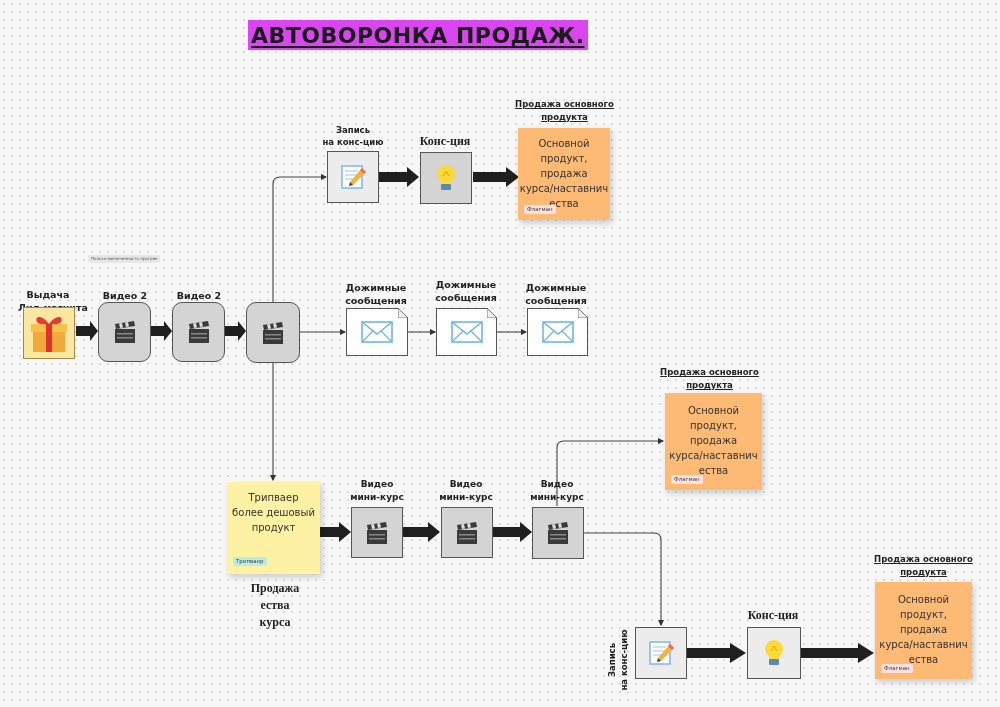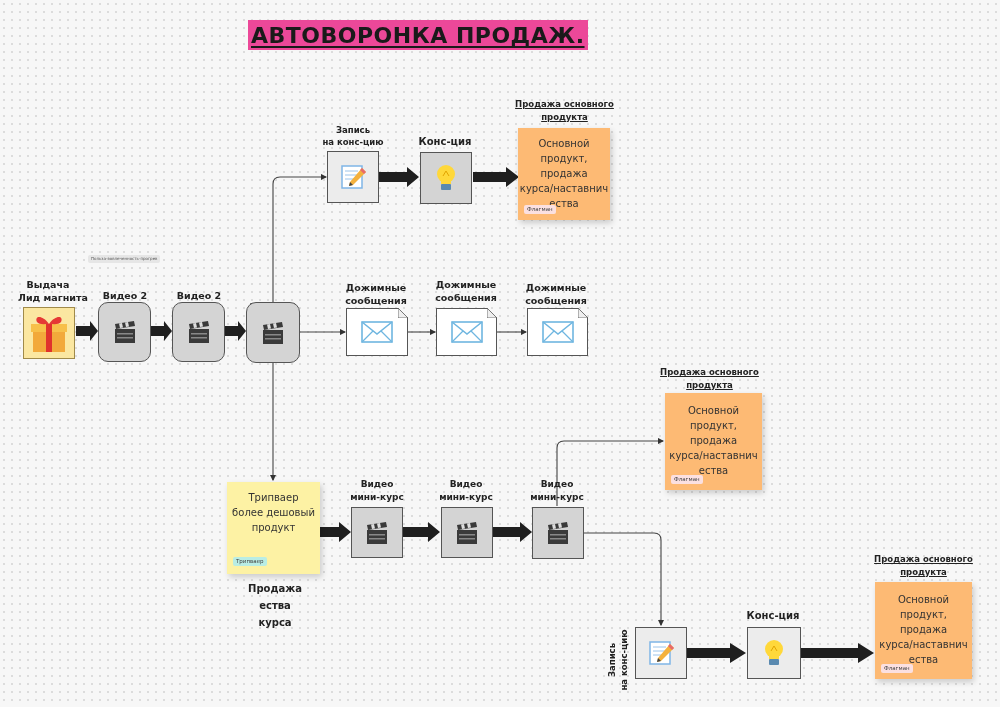--- a/index.html
+++ b/index.html
@@ -7,31 +7,31 @@
     width:1000px; height:707px; position:relative; overflow:hidden;
     background-color:#f7f7f7;
     background-image: radial-gradient(#dcdcdc 0.8px, transparent 0.9px);
     background-size: 8px 8px;
     font-family: "DejaVu Sans", sans-serif;
     color:#222;
   }
   .abs { position:absolute; }
   #title {
     left:248px; top:20px; height:30px; padding:0 3px;
-    background:#ec4899; font-family:"DejaVu Sans", sans-serif; font-weight:bold;
+    background:#d946ef; font-family:"DejaVu Sans", sans-serif; font-weight:bold;
     font-size:22px; line-height:32px; letter-spacing:0.5px; color:#1a1a1a;
     text-decoration:underline; text-decoration-thickness:2px; text-underline-offset:3px;
     white-space:nowrap;
   }
   svg#wires { position:absolute; left:0; top:0; width:1000px; height:707px; }
   .label {
     position:absolute; text-align:center; font-size:9.5px; line-height:13px; color:#222;
     font-family:"DejaVu Sans", sans-serif; font-weight:bold; white-space:nowrap;
   }
-  .label.lg { font-size:10px; line-height:15px; }
+  .label.lg { font-size:12px; line-height:15px;font-family:Liberation Serif, serif; }
   .label.ul { text-decoration:underline; }
   .node {
     position:absolute; box-sizing:border-box; border:1.2px solid #555; display:flex;
     align-items:center; justify-content:center;
   }
   .node.round { border-radius:10px; background:#d4d4d4; }
   .node.sq-grey { background:#d4d4d4; }
   .node.sq-light { background:#ececec; }
   .gift { background:#fbe7a1; border:1px solid #a08a4a; }
   .doc {
@@ -94,21 +94,21 @@
     <path d="M408,332 L435,332" marker-end="url(#ah)"></path>
     <path d="M497,332 L526,332" marker-end="url(#ah)"></path>
     <path d="M273,363 L273,480" marker-end="url(#ah)"></path>
     <path d="M557,506 L557,448 Q557,441 564,441 L663,441" marker-end="url(#ah)"></path>
     <path d="M584,533 L654,533 Q661,533 661,540 L661,625" marker-end="url(#ah)"></path>
   </g>
 </svg>
 
 <div class="small-tag">Польза-вовлеченность-прогрев</div>
 
-<div class="label" style="left:18px; top:278px; width:60px;">
+<div class="label" style="left:18px; top:288px; width:60px;">
   <div>Выдача</div>
   <div>Лид магнита</div>
 </div>
 <div class="node gift" style="left:23px; top:307px; width:52px; height:52px;">
   <svg width="42" height="42" viewBox="0 0 42 42">
     <rect x="5" y="16" width="32" height="24" fill="#f2a93b"></rect>
     <rect x="3" y="12" width="36" height="8" fill="#f7c04a"></rect>
     <rect x="18" y="12" width="6" height="28" fill="#e0322d"></rect>
     <path d="M21,12 C14,2 6,4 9,10 C11,13 17,12 21,12 Z" fill="#e53935"></path>
     <path d="M21,12 C28,2 36,4 33,10 C31,13 25,12 21,12 Z" fill="#e53935"></path>

